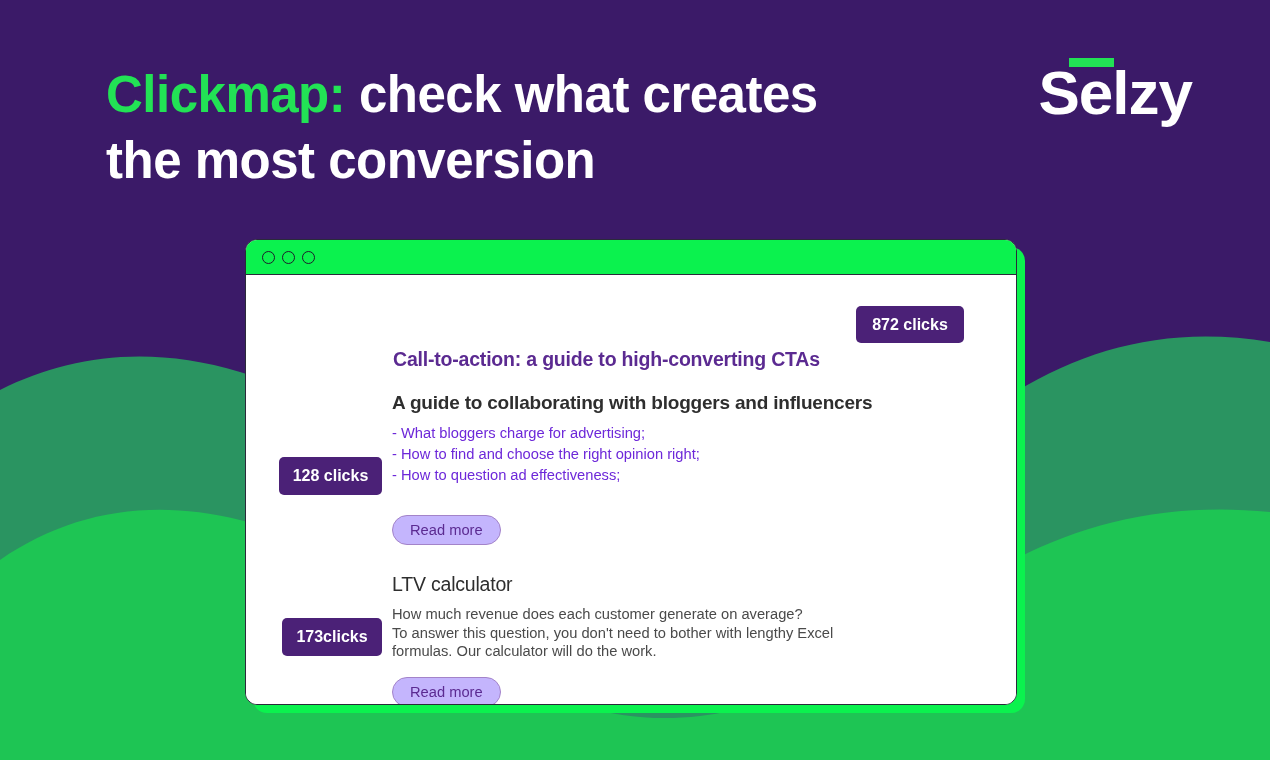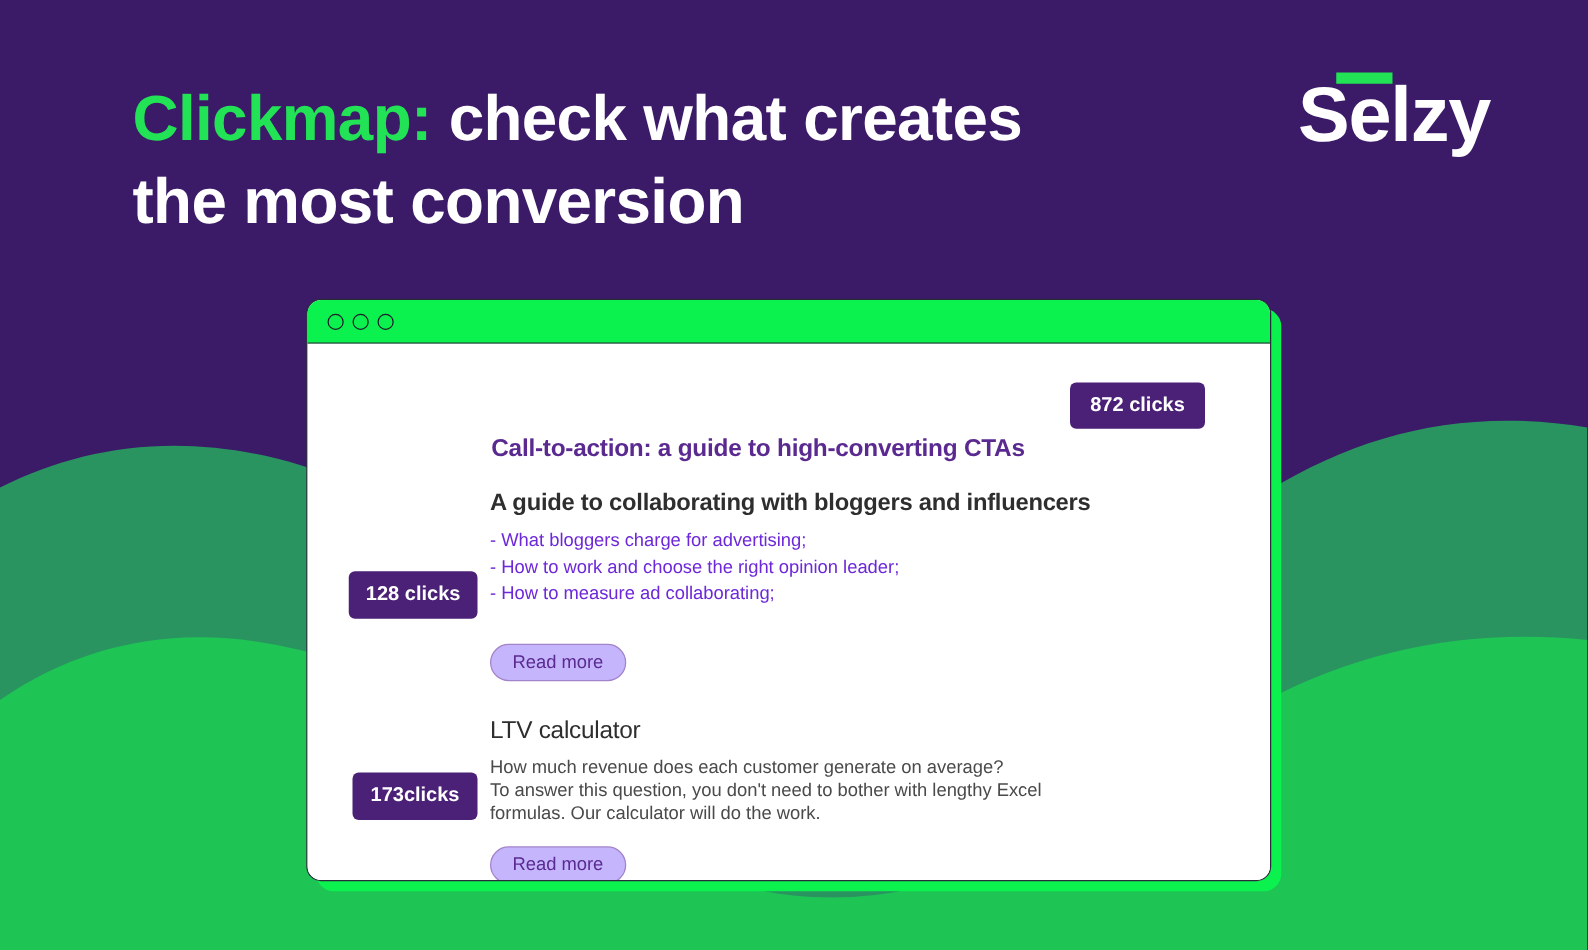--- a/index.html
+++ b/index.html
@@ -151,22 +151,22 @@
     </div>
 
     <div id="page">
 
       <h2 class="art-title">Call-to-action: a guide to high-converting CTAs</h2>
 
       <div class="art-sub">A guide to collaborating with bloggers and influencers</div>
 
       <ul class="bullets">
         <li>- What bloggers charge for advertising;</li>
-        <li>- How to work and choose the right opinion leader;</li>
-        <li>- How to measure ad collaborating;</li>
+        <li>- How to find and choose the right opinion right;</li>
+        <li>- How to question ad effectiveness;</li>
       </ul>
 
       <div class="readmore" id="readmore-1">Read more</div>
 
       <h2 class="sec2-title">LTV calculator</h2>
 
       <div class="sec2-body">
         <div>How much revenue does each customer generate on average?</div>
         <div>To answer this question, you don't need to bother with lengthy Excel</div>
         <div>formulas. Our calculator will do the work.</div>

